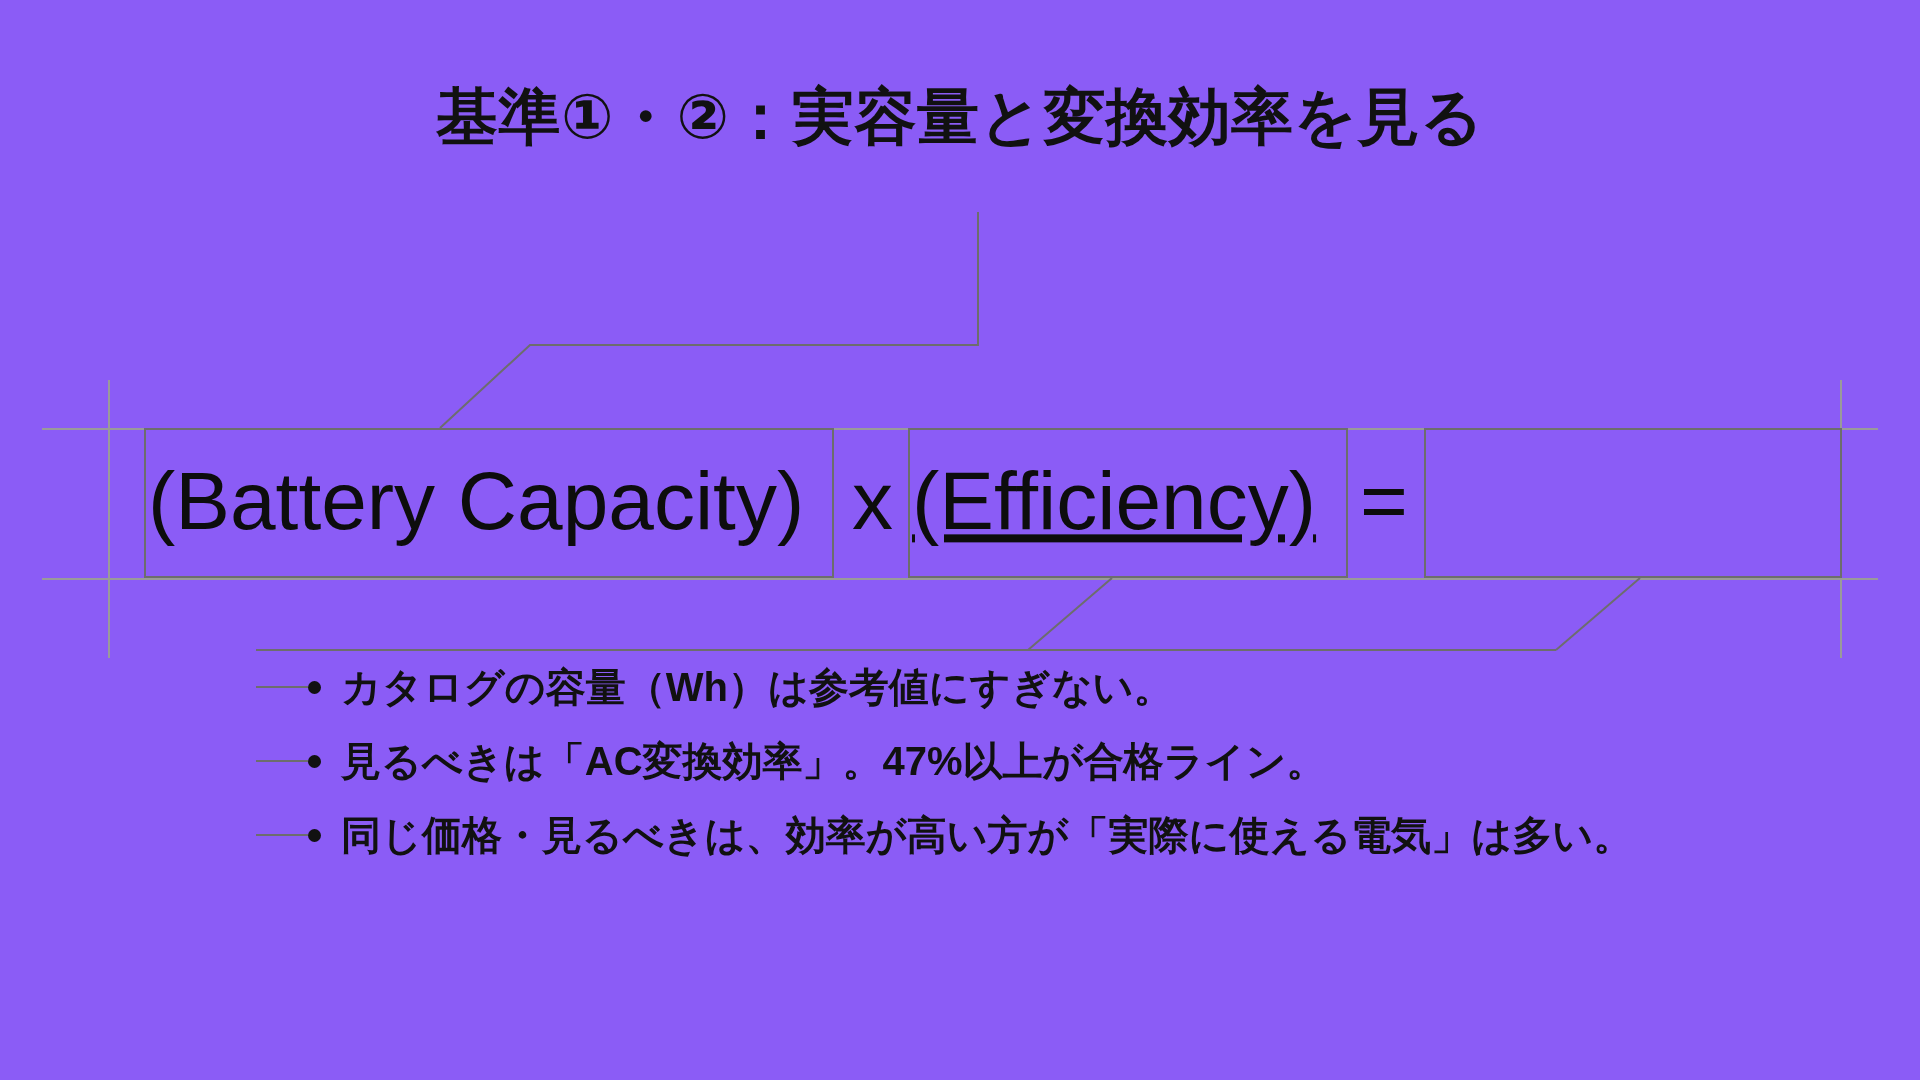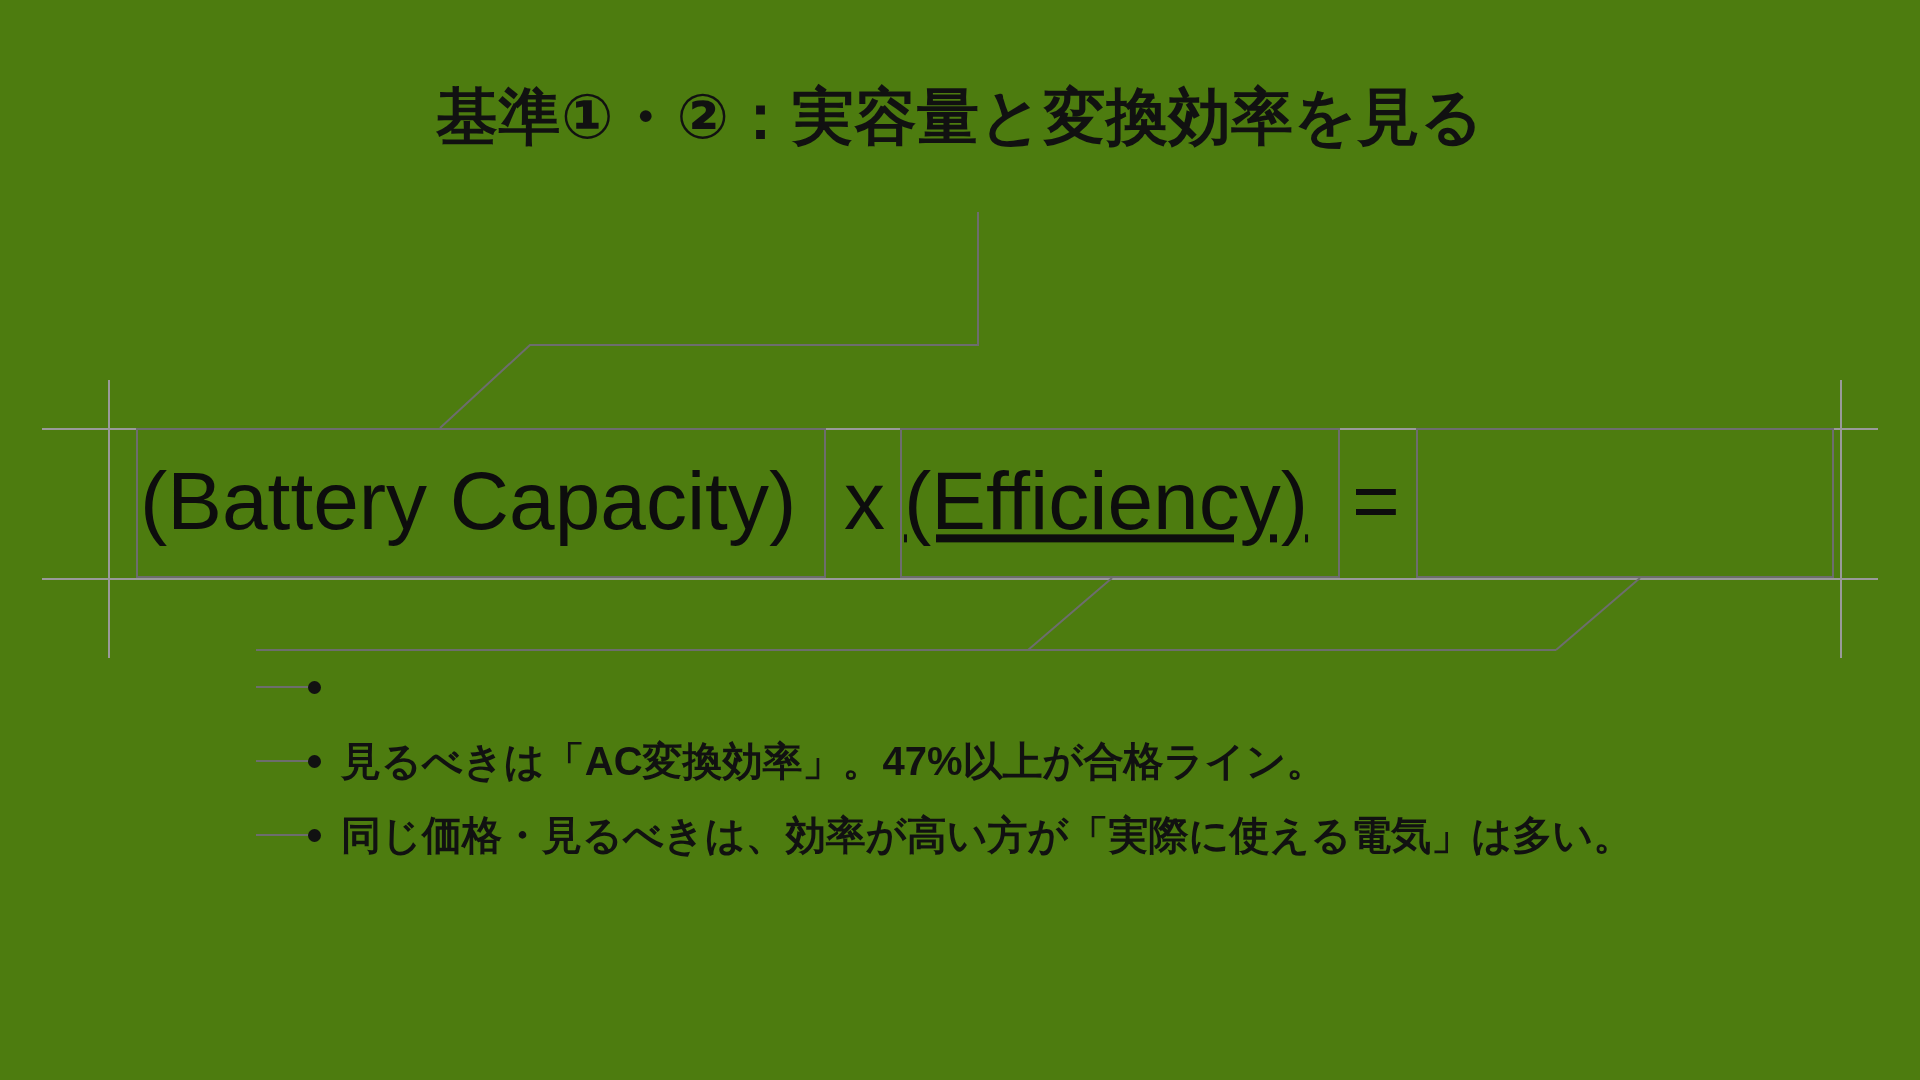--- a/index.html
+++ b/index.html
@@ -7,21 +7,21 @@
     padding: 0;
     background: #ffffff;
   }
   body {
     font-family: "Liberation Sans", "DejaVu Sans", sans-serif;
   }
   #slide {
     position: relative;
     width: 1920px;
     height: 1080px;
-    background: #4d7c0f;
+    background: #8b5cf6;
     overflow: hidden;
   }
 
   
   #title {
     position: absolute;
     left: 0;
     top: 75px;
     width: 1920px;
     text-align: center;
@@ -40,21 +40,21 @@
   }
   .guide-v {
     position: absolute;
     width: 0;
     border-left: 2px solid #9a9a9a;
   }
 
   
   #formula-row {
     position: absolute;
-    left: 8px;
+    left: 16px;
     top: 428px;
     width: 1800px;
     height: 150px;
     border-radius: 17px;
   }
   .formula-text {
     position: absolute;
     top: 50%;
     transform: translateY(-52%);
     font-size: 82px;
@@ -159,20 +159,21 @@
     <div class="formula-text" style="left:836px;">x</div>
     <div class="formula-text" style="left:896px;text-decoration:underline;">(Efficiency)</div>
     <div class="formula-text" style="left:1344px;">=</div>
   </div>
 
   <div id="bullets">
 
     <div class="bullet-row">
       <span class="bullet-stem"></span>
       <span class="bullet-dot"></span>
+      <span class="bullet-text">カタログの容量（Wh）は参考値にすぎない。</span>
     </div>
 
     <div class="bullet-row">
       <span class="bullet-stem"></span>
       <span class="bullet-dot"></span>
       <span class="bullet-text">見るべきは「AC変換効率」。47%以上が合格ライン。</span>
     </div>
 
     <div class="bullet-row">
       <span class="bullet-stem"></span>

